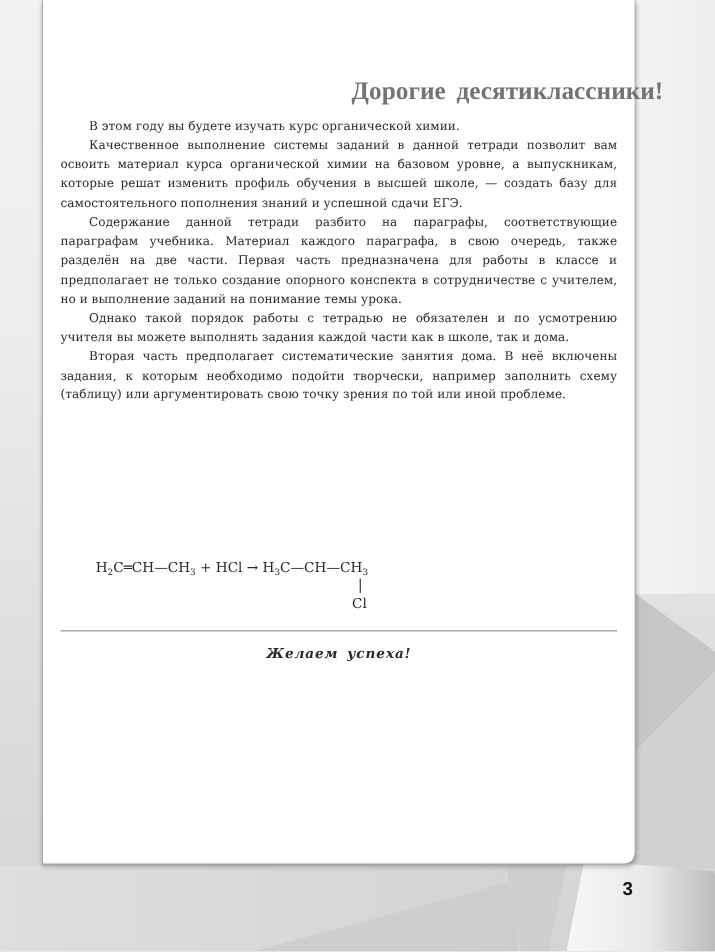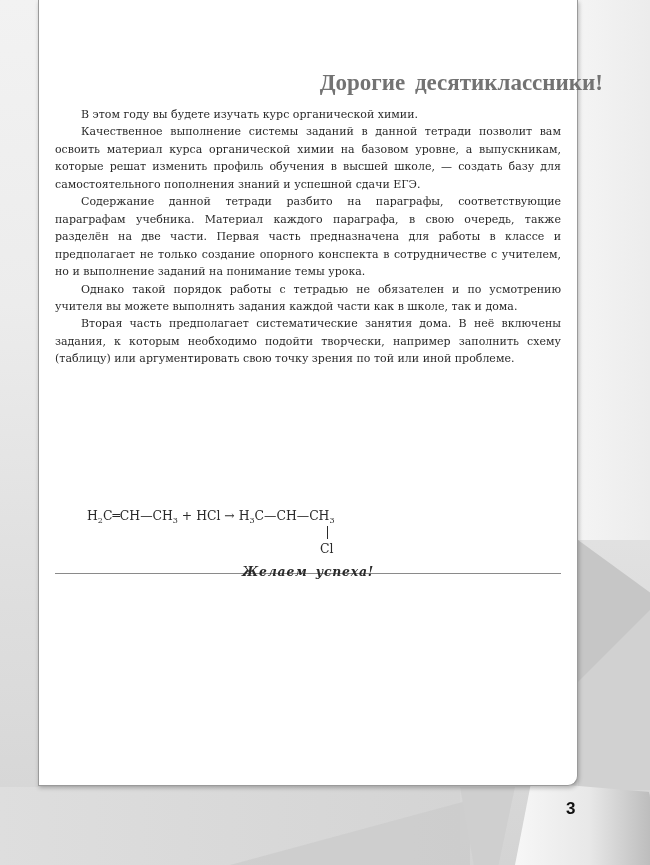--- a/index.html
+++ b/index.html
@@ -146,21 +146,21 @@
       left: 16px;
       top: 573px;
       width: 506px;
       height: 1px;
       background: #8a8a8a;
     }
     .closing {
       position: absolute;
       left: 0;
       width: 100%;
-      top: 564px;
+      top: 586px;
       text-align: center;
       font-family: "DejaVu Serif", serif;
       font-style: italic;
       font-weight: bold;
       font-size: 12.4px;
       letter-spacing: 0.8px;
       word-spacing: 3px;
       color: #2a2a2a;
     }
   </style>

